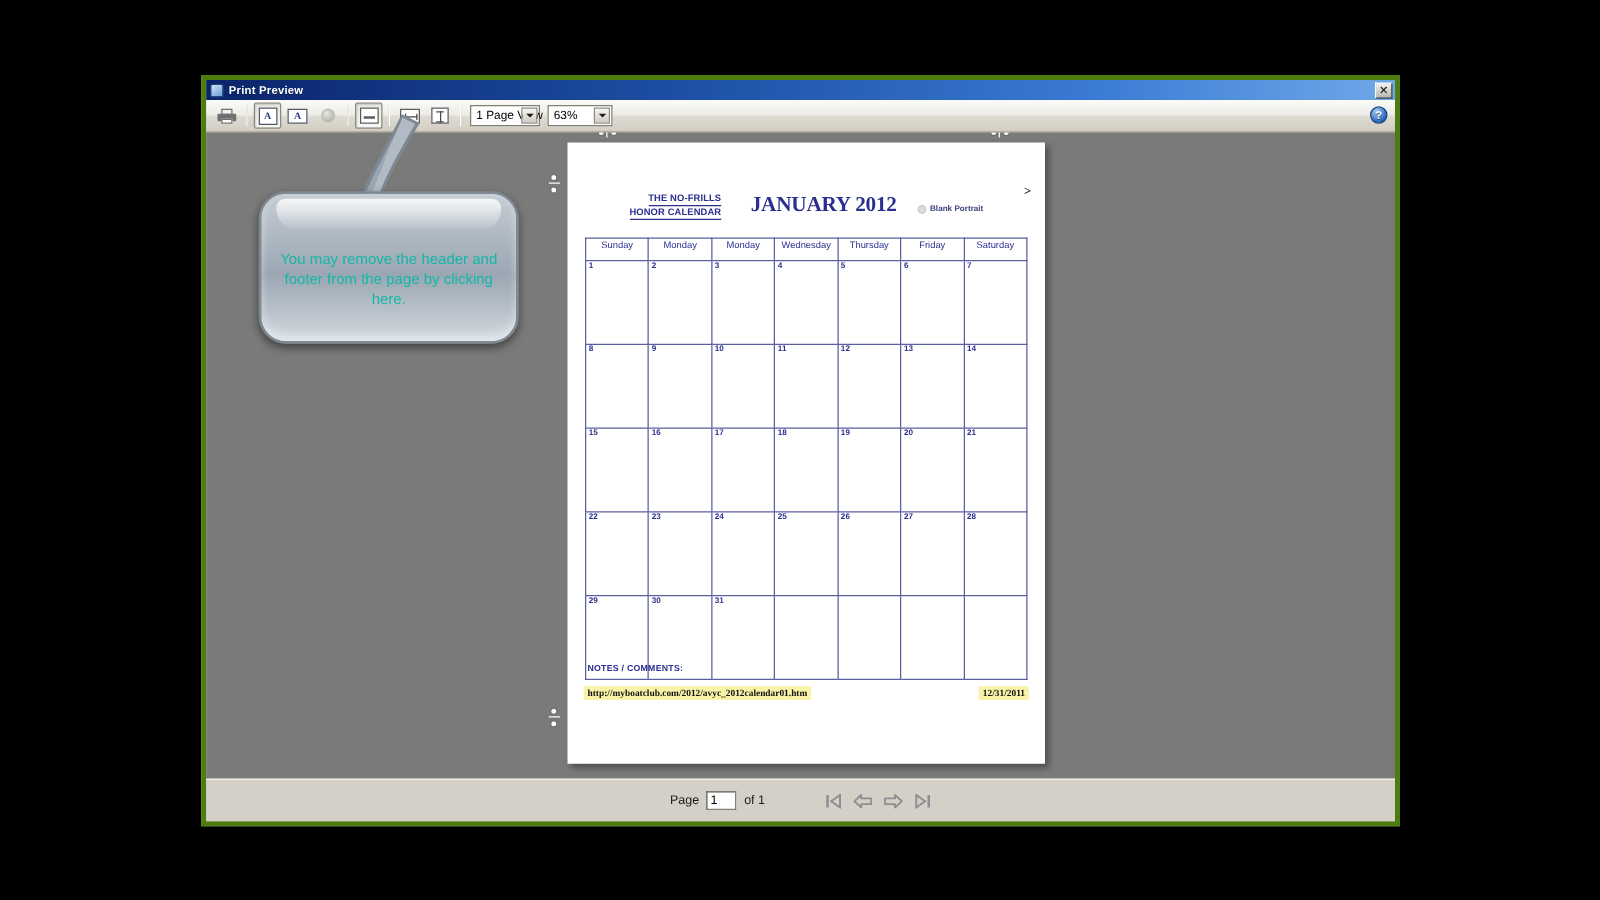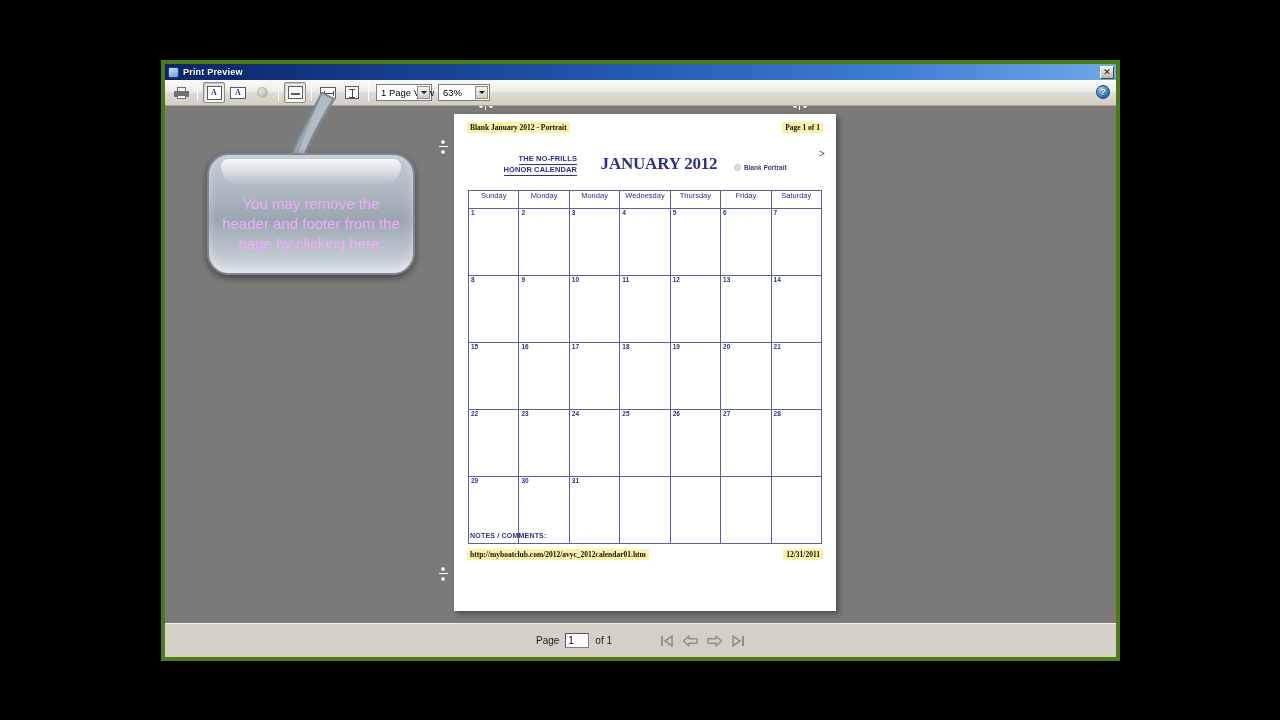--- a/index.html
+++ b/index.html
@@ -236,21 +236,21 @@
     border:2px solid #7d8893;
     box-shadow: 0 3px 7px rgba(0,0,0,.45), inset 0 -4px 8px rgba(255,255,255,.45);
   }
   #callout .gloss {
     position:absolute; left:14px; right:14px; top:6px; height:26px;
     border-radius:16px 16px 40px 40px;
     background: linear-gradient(to bottom, rgba(255,255,255,.85), rgba(255,255,255,0));
   }
   #callout .ctext {
     position:absolute; inset:0; display:flex; align-items:center; justify-content:center;
-    text-align:center; font-size:15px; line-height:1.33; color:#f0abfc;
+    text-align:center; font-size:12px; line-height:1.33; color:#14b8a6;
     padding:6px 14px; font-family:"Liberation Sans", sans-serif;margin-top:20px;
   }
   #tail { position:absolute; left:278px; top:85px; width:60px; height:80px; }
 </style>
 </head>
 <body>
 
 <div id="stage">
 
   <div id="window">
@@ -337,24 +337,20 @@
           <span class="d b"></span>
       </div>
       <div class="mark-v" style="left:274px; top:460px;">
         <span class="d t"></span>
           <span class="bar"></span>
           <span class="d b"></span>
       </div>
 
       <div id="page-sheet">
 
-        <div id="hdr-row">
-          <span class="hl">Blank January 2012 - Portrait</span>
-          <span class="hl">Page 1 of 1</span>
-        </div>
 
         <div id="cal-title-row">
           <div id="brand">
             <span>THE NO-FRILLS</span><br>
             <span>HONOR CALENDAR</span>
           </div>
           <div id="month-title">JANUARY 2012</div>
           <div id="variant-tag">
             <span class="bullet"></span>
             <span class="txt">Blank Portrait</span>

